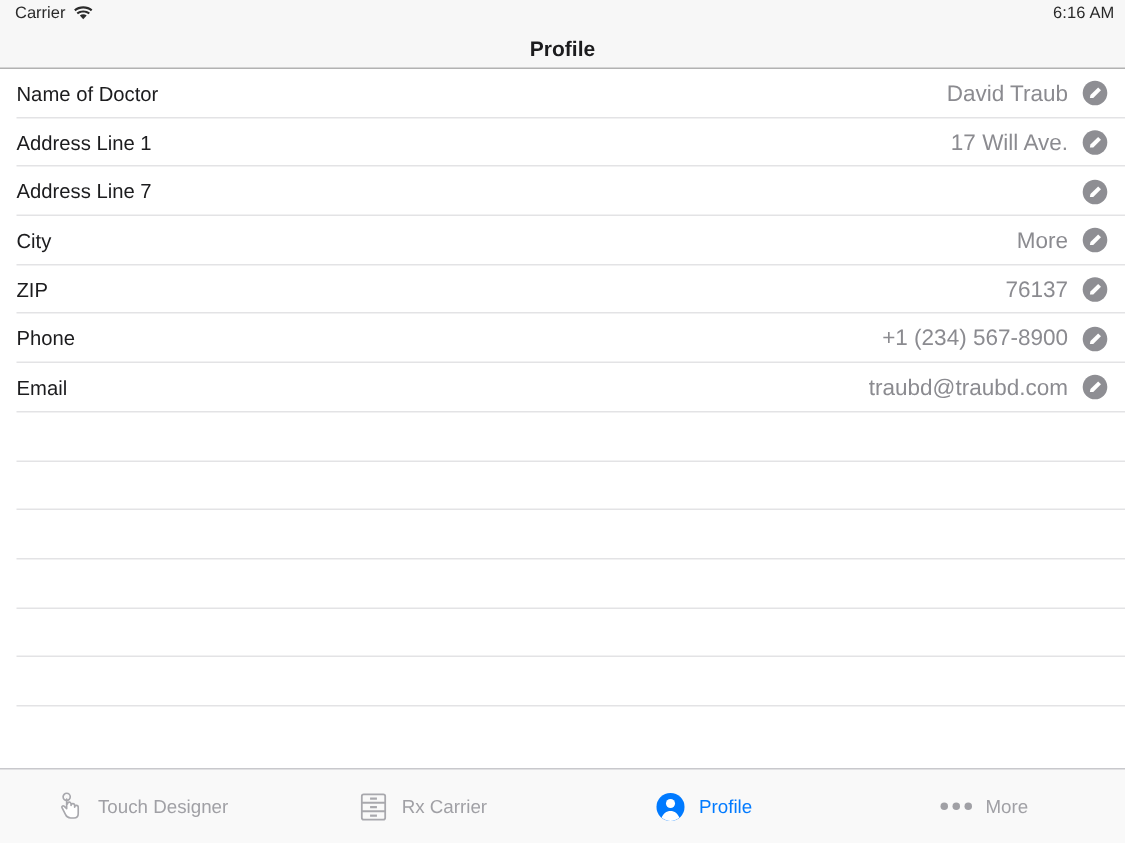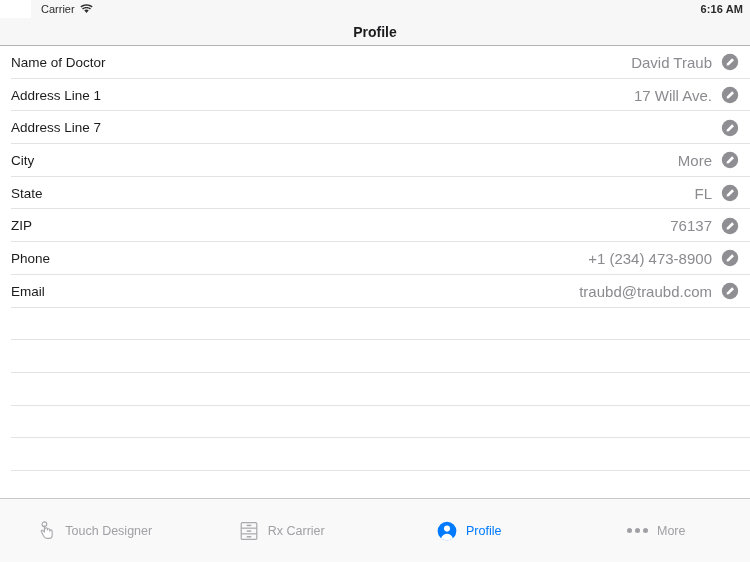--- a/index.html
+++ b/index.html
@@ -27,31 +27,30 @@
   .status-bar {
     height: 18px;
     background: #f7f7f7;
     display: flex;
     align-items: center;
     font-size: 11px;
     color: #2a2a2a;
     padding: 0 7px 0 10px;
     box-sizing: border-box;
     flex: 0 0 auto;
-    margin-left: 31px;
   }
   .status-left {
     display: flex;
     align-items: center;
     gap: 5px;
     flex: 1 1 0;
   }
   .status-center {
     flex: 0 0 auto;
-    font-weight: bold;
+    font-weight: normal;
     font-size: 11px;
     letter-spacing: 0.1px;
   }
   .status-right {
     display: flex;
     align-items: center;
     justify-content: flex-end;
     gap: 4px;
     flex: 1 1 0;
   }
@@ -158,21 +157,21 @@
     height: 18px;
     flex: 0 0 auto;
     display: block;
   }
   .row.empty {
     height: 32.7px;
   }
 
   
   .tab-bar {
-    height: 64px;
+    height: 50px;
     background: #f9f9f9;
     border-top: 1px solid #c8c8cc;
     display: flex;
     align-items: center;
     flex: 0 0 auto;
     box-sizing: border-box;
   }
   .tab {
     flex: 1 1 0;
     height: 100%;
@@ -274,48 +273,37 @@
       <span class="row-spacer"></span>
       <span class="row-value">More</span>
       <span class="edit-icon">
         <svg viewBox="0 0 18 18" width="18" height="18" aria-hidden="true">
           <circle cx="9" cy="9" r="8.2" fill="#8e8e93"></circle>
           <path d="M5.6 12.4 L5.95 10.4 L11.1 5.25 L13 7.15 L7.85 12.3 Z" fill="#ffffff"></path>
         </svg>
       </span>
     </div>
 
-    <div class="row">
-      <span class="row-label">State</span>
-      <span class="row-spacer"></span>
-      <span class="row-value">FL</span>
-      <span class="edit-icon">
-        <svg viewBox="0 0 18 18" width="18" height="18" aria-hidden="true">
-          <circle cx="9" cy="9" r="8.2" fill="#8e8e93"></circle>
-          <path d="M5.6 12.4 L5.95 10.4 L11.1 5.25 L13 7.15 L7.85 12.3 Z" fill="#ffffff"></path>
-        </svg>
-      </span>
-    </div>
 
     <div class="row">
       <span class="row-label">ZIP</span>
       <span class="row-spacer"></span>
       <span class="row-value">76137</span>
       <span class="edit-icon">
         <svg viewBox="0 0 18 18" width="18" height="18" aria-hidden="true">
           <circle cx="9" cy="9" r="8.2" fill="#8e8e93"></circle>
           <path d="M5.6 12.4 L5.95 10.4 L11.1 5.25 L13 7.15 L7.85 12.3 Z" fill="#ffffff"></path>
         </svg>
       </span>
     </div>
 
     <div class="row">
       <span class="row-label">Phone</span>
       <span class="row-spacer"></span>
-      <span class="row-value">+1 (234) 473-8900</span>
+      <span class="row-value">+1 (234) 567-8900</span>
       <span class="edit-icon">
         <svg viewBox="0 0 18 18" width="18" height="18" aria-hidden="true">
           <circle cx="9" cy="9" r="8.2" fill="#8e8e93"></circle>
           <path d="M5.6 12.4 L5.95 10.4 L11.1 5.25 L13 7.15 L7.85 12.3 Z" fill="#ffffff"></path>
         </svg>
       </span>
     </div>
 
     <div class="row">
       <span class="row-label">Email</span>

